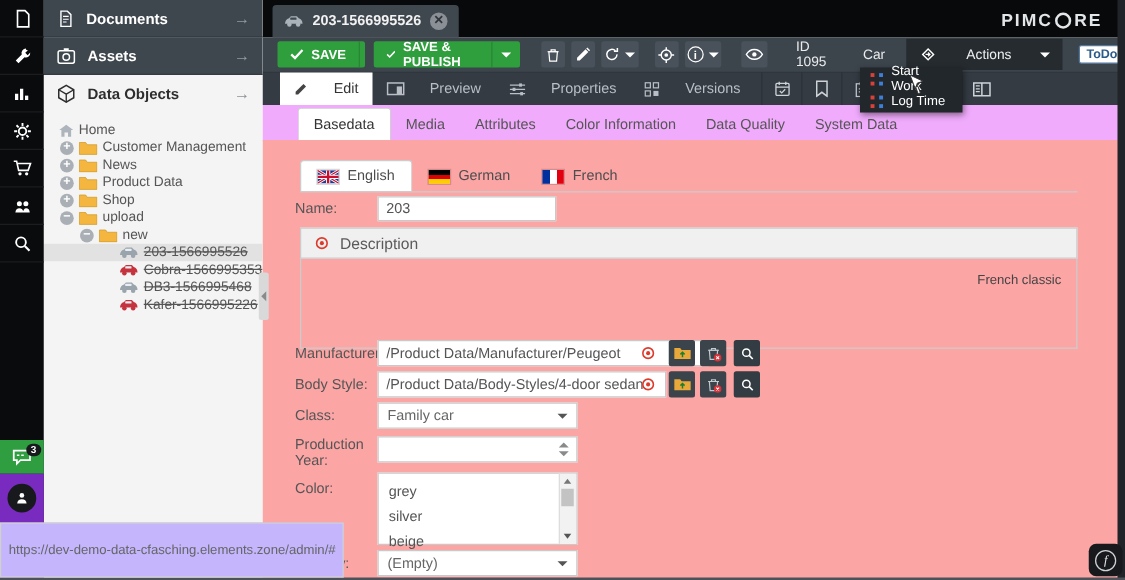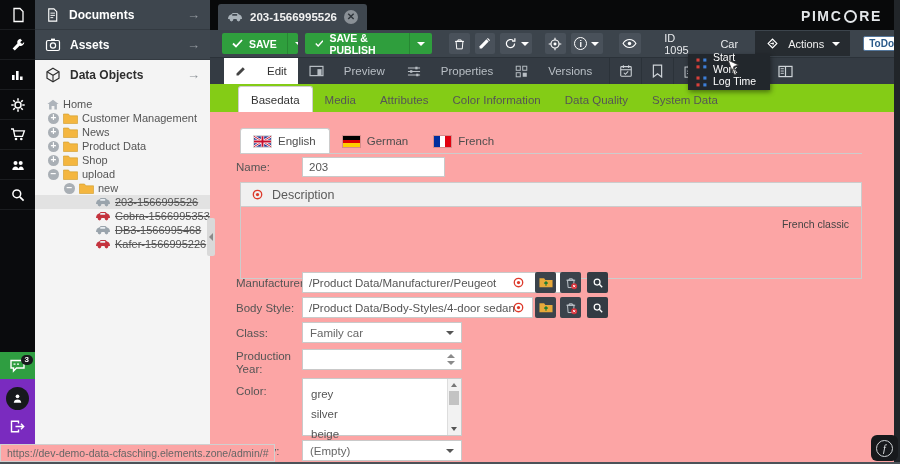--- a/index.html
+++ b/index.html
@@ -38,29 +38,29 @@
   .brand .o{width:9px;height:9px;border:2.4px solid #e3e6e9;border-radius:50%;margin:0 2px;}
   .row1{height:27px;background:#3c444c;display:flex;align-items:center;padding-left:12px;position:relative;}
   .btn-green{display:flex;height:21px;border-radius:2px;overflow:hidden;background:#2f9e3d;color:#fff;font-weight:bold;font-size:10.5px;cursor:pointer;margin-right:7px;}
   .btn-green .seg{display:flex;align-items:center;padding:0 10px;gap:6px;}
   .btn-green .caret-seg{border-left:1px solid #278733;padding:0 7px;display:flex;align-items:center;cursor:pointer;}
   .caret{width:0;height:0;border-left:4px solid transparent;border-right:4px solid transparent;border-top:4px solid #fff;}
   .caret.dk{border-top-color:#555;}
   .ibtn{width:24px;height:21px;background:#49515a;border-radius:2px;margin-left:5px;display:flex;align-items:center;justify-content:center;cursor:pointer;}
   .ibtn.grp{width:37px;gap:4px;}
   .meta{color:#e9ebed;font-size:11px;margin-left:23px;}
-  .actions-btn{margin-left:17px;height:25px;background:#262b30;display:flex;align-items:center;padding:0 10px;gap:8px;color:#f0f0f0;font-size:11px;cursor:pointer;}
+  .actions-btn{margin-left:17px;height:25px;background:#262b30;display:flex;align-items:center;padding:0 10px;gap:23px;color:#f0f0f0;font-size:11px;cursor:pointer;}
   .todo{margin-left:13px;background:#fff;border:1px solid #54779c;color:#2c5b8a;font-size:10px;font-weight:bold;padding:1px 5px;border-radius:2px;}
   .row2{height:26px;background:#343b43;display:flex;align-items:stretch;border-top:1px solid #2b3239;}
   .tab2{display:flex;align-items:center;gap:20px;padding:0 11px;color:#b9bfc5;font-size:11.5px;cursor:pointer;}
   .tab2.active{background:#fff;color:#333;}
   .icon-slot{width:31px;display:flex;align-items:center;justify-content:center;border-left:1px solid #2b3239;cursor:pointer;}
   .menu{position:absolute;left:478px;top:54px;width:82px;background:#22272c;z-index:40;box-shadow:1px 2px 5px rgba(0,0,0,.45);}
   .menu-item{height:18px;display:flex;align-items:center;gap:6px;padding:0 8px;color:#fff;font-size:10.5px;cursor:pointer;}
-  .subtabs{height:29px;background:#84cc16;border-bottom:1px solid #cfcfcf;display:flex;align-items:flex-end;padding-left:28px;box-sizing:border-box;}
+  .subtabs{height:29px;background:#f0abfc;border-bottom:1px solid #cfcfcf;display:flex;align-items:flex-end;padding-left:28px;box-sizing:border-box;}
   .stab{padding:7px 12px 6px;font-size:11.5px;color:#555;cursor:pointer;}
   .stab.active{background:#fff;border:1px solid #cfcfcf;border-bottom:1px solid #fff;border-radius:3px 3px 0 0;color:#333;margin-bottom:-1px;}
   .content{position:absolute;top:112px;left:0;right:0;bottom:0;background:#fca5a5;}
   .langtabs{position:absolute;left:30px;top:16px;display:flex;align-items:flex-end;}
   .ltab{display:flex;align-items:center;gap:7px;padding:6px 13px;font-size:11.5px;color:#4d4d4d;cursor:pointer;}
   .ltab.active{background:#fff;border:1px solid #ccc;border-bottom:none;border-radius:3px 3px 0 0;}
   .lang-divider{position:absolute;left:30px;top:41px;width:622px;border-top:1px solid #ccc;}
   .flabel{position:absolute;font-size:11.5px;color:#555;}
   .tinput{position:absolute;height:20px;border:1px solid #c9c9c9;font-size:11.5px;color:#555;padding:0 6px;box-sizing:border-box;background:#fff;font-family:"Liberation Sans",sans-serif;}
   .desc{position:absolute;left:30px;top:70px;width:622px;}
@@ -76,21 +76,21 @@
   .arr.dn{bottom:4px;border-top:4px solid #8a8a8a;}
   .flist{position:absolute;border:1px solid #c9c9c9;background:#fff;box-sizing:border-box;}
   .fopt{height:20px;line-height:20px;padding-left:8px;font-size:11.5px;color:#555;cursor:pointer;}
   .sbar{position:absolute;right:0;top:0;bottom:0;width:13px;background:#f2f2f2;border-left:1px solid #ddd;}
   .sarr{position:absolute;left:3px;width:0;height:0;border-left:3.5px solid transparent;border-right:3.5px solid transparent;cursor:pointer;}
   .sarr.up{top:4px;border-bottom:4px solid #777;}
   .sarr.dn{bottom:4px;border-top:4px solid #555;}
   .sthumb{position:absolute;left:1px;top:12px;width:10px;height:14px;background:#c3c3c3;cursor:grab;}
   .right-edge{position:absolute;right:0;top:0;width:6px;height:464px;background:#212529;z-index:30;}
   .bottom-edge{position:absolute;left:0;bottom:0;width:900px;height:2px;background:#4c5258;z-index:45;}
-  .status{position:absolute;left:0;bottom:2px;background:#fca5a5;border:1px solid #d0d0d0;font-size:10.5px;color:#666;padding:2px 6px;z-index:50;white-space:nowrap;}
+  .status{position:absolute;left:0;bottom:2px;background:#c4b5fd;border:1px solid #d0d0d0;font-size:10.5px;color:#666;padding:15px 6px;z-index:50;white-space:nowrap;}
   .corner-badge{position:absolute;right:2px;bottom:3px;width:27px;height:26px;background:#17191c;border-radius:6px;display:flex;align-items:center;justify-content:center;z-index:55;cursor:pointer;}
   .corner-badge .circ{width:15px;height:15px;border:1.5px solid #cfd3d6;border-radius:50%;color:#e6e9eb;font-family:"Liberation Serif",serif;font-style:italic;font-size:10px;line-height:15px;text-align:center;}
   .cursor{position:absolute;left:727px;top:60px;z-index:60;pointer-events:none;}
   .flag{width:17px;height:11px;flex:none;box-shadow:0 0 0 1px rgba(0,0,0,.15);}
   .flag-de{background:linear-gradient(#000 33%,#d00 33%,#d00 66%,#ffce00 66%);}
   .flag-fr{background:linear-gradient(90deg,#002f9e 33%,#fff 33%,#fff 66%,#e1000f 66%);}
 </style>
 </head>
 <body>
 

